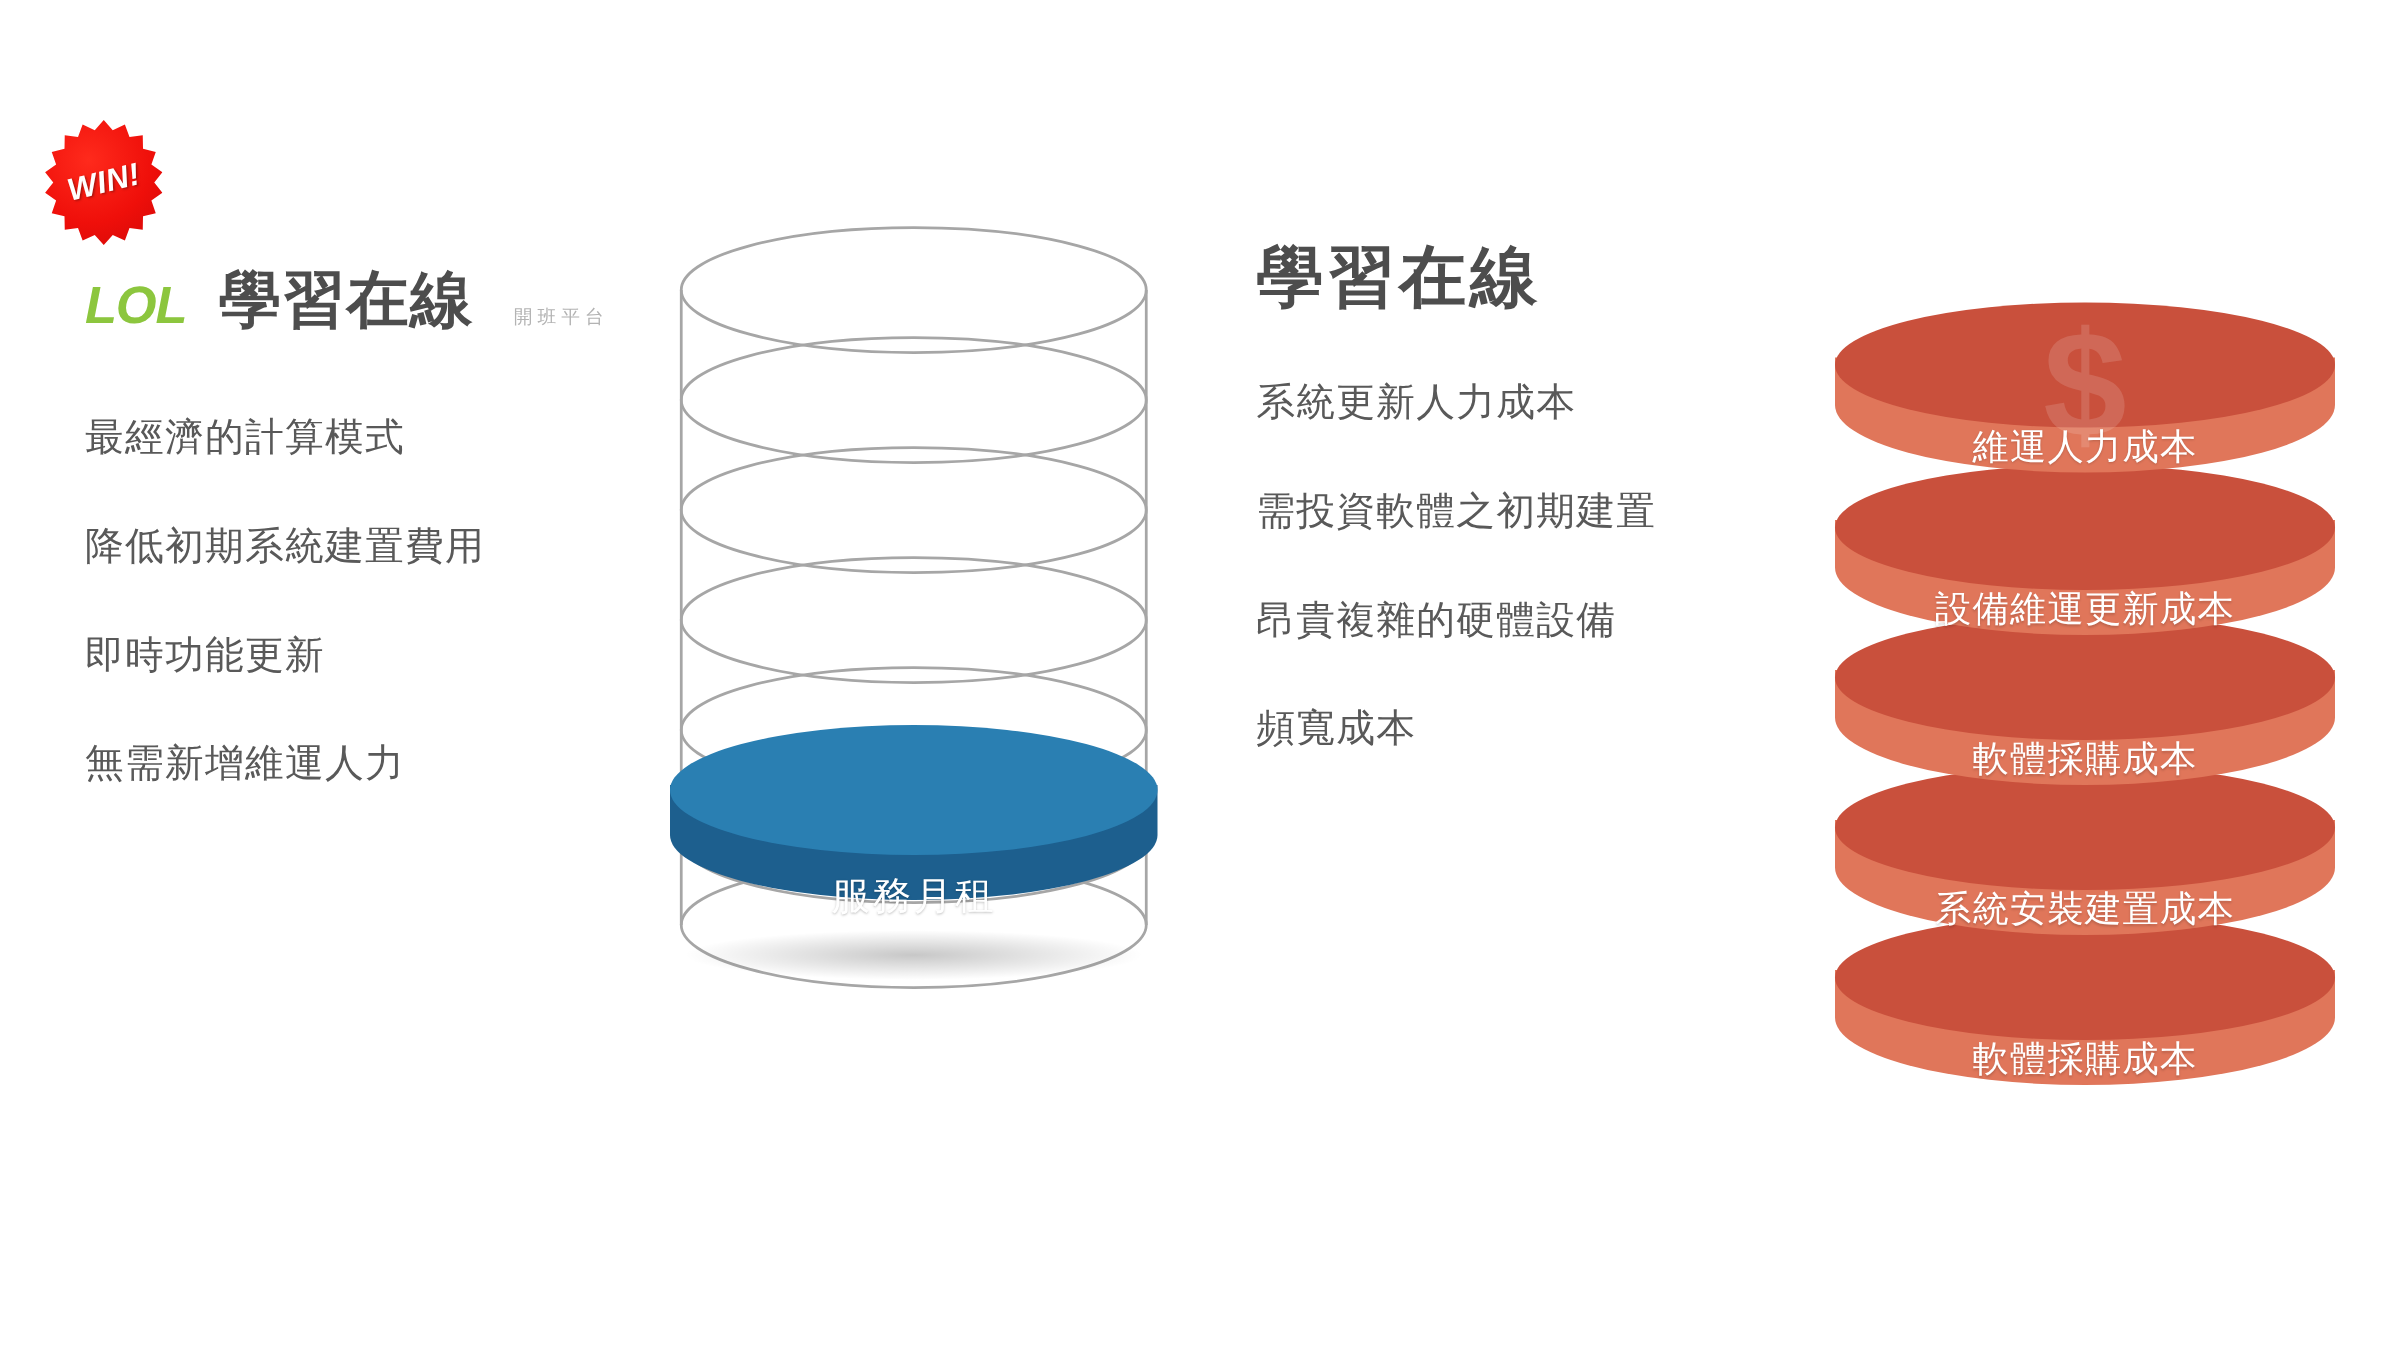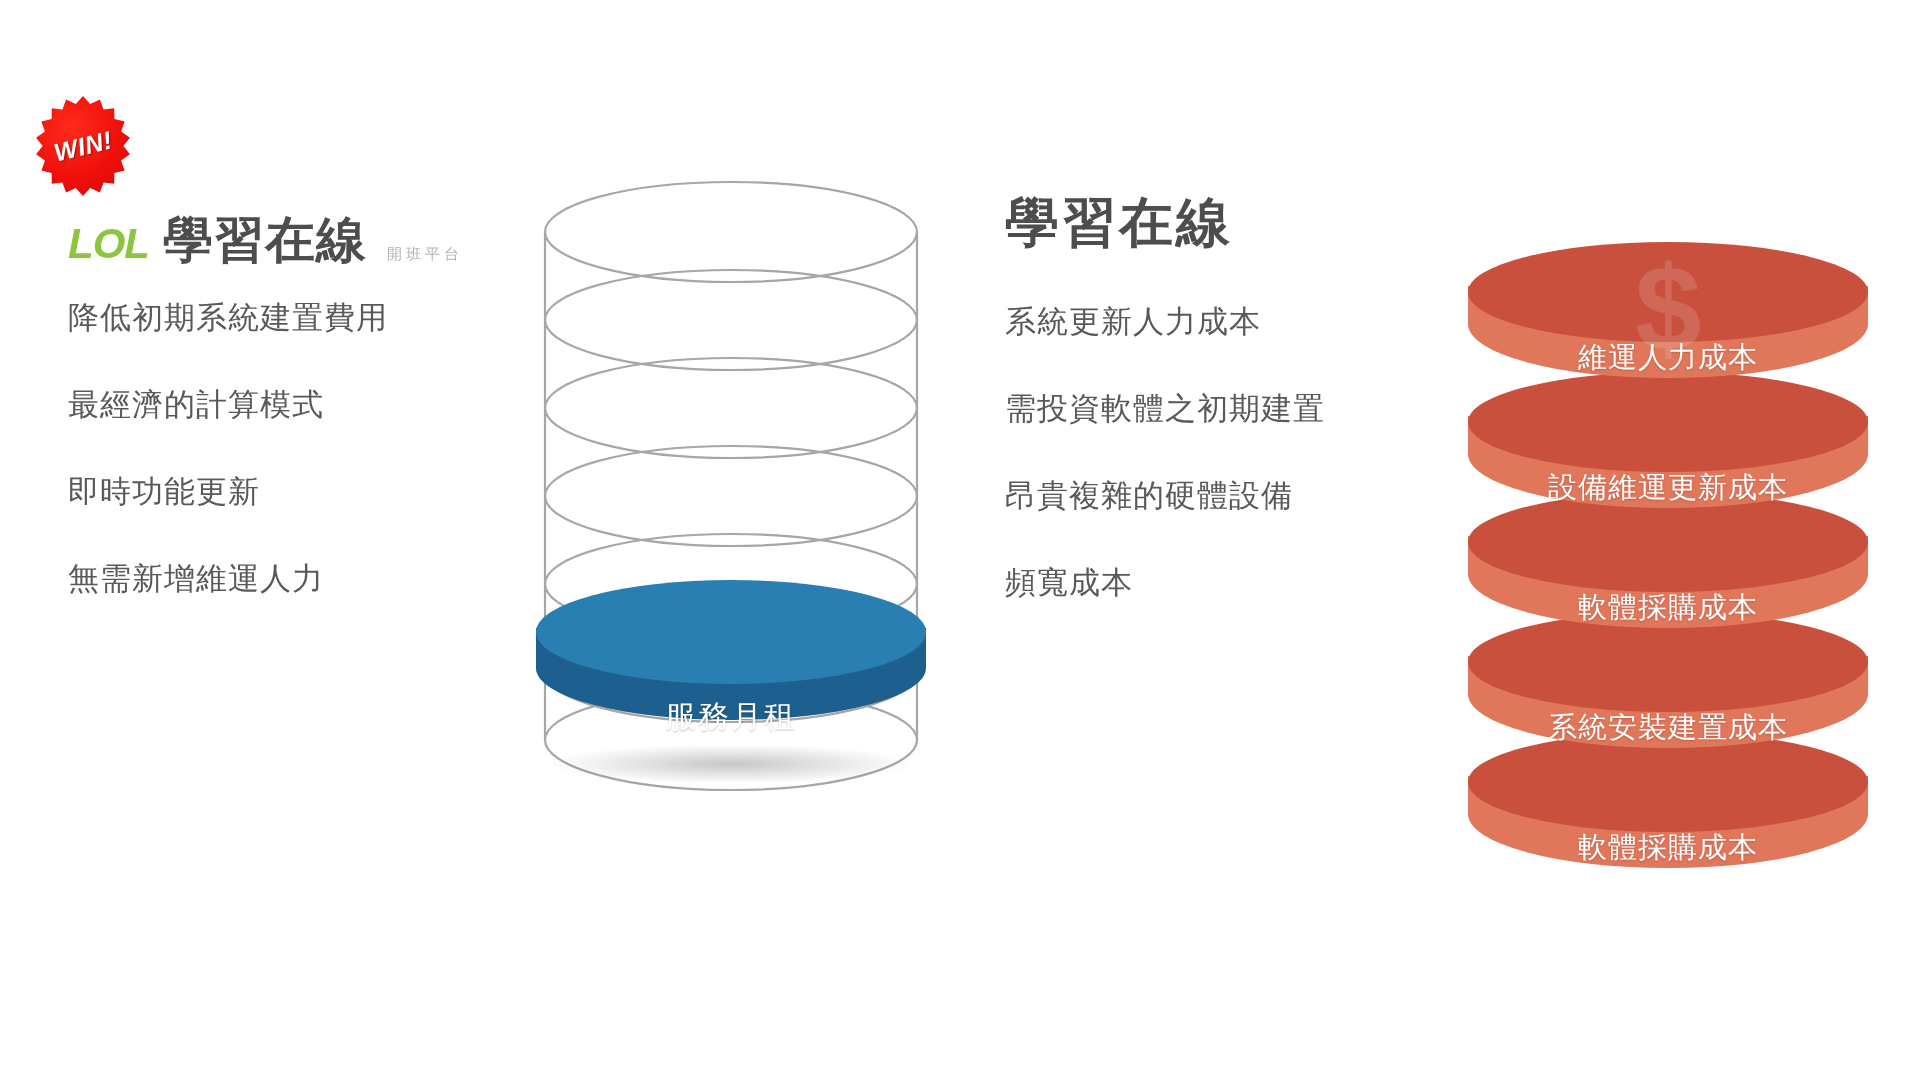--- a/index.html
+++ b/index.html
@@ -33,21 +33,21 @@
     position:absolute;left:0;top:0;width:100px;height:100px;
     display:flex;align-items:center;justify-content:center;
     color:#fff;font-weight:bold;font-size:25px;font-style:italic;
     letter-spacing:.5px;
     transform:rotate(-14deg);
     text-shadow:1px 1px 2px rgba(0,0,0,.35);
   }
 
   
   .col-left{position:absolute;left:68px;top:215px;width:430px;}
-  .logo-row{display:flex;align-items:flex-end;gap:20px;margin-bottom:32px;}
+  .logo-row{display:flex;align-items:flex-end;gap:32px;margin-bottom:64px;}
   .logo-lol{
     font-size:42px;font-weight:bold;font-style:italic;color:#8cc63e;
     letter-spacing:-1px;line-height:1;
   }
   .logo-cn{
     font-size:50px;font-weight:bold;color:#4d4d4d;letter-spacing:1px;line-height:1;
     margin-left:-6px;
   }
   .logo-sub{
     font-size:15px;color:#b3b3b3;letter-spacing:4px;line-height:1;
@@ -125,22 +125,22 @@
     <div class="win-text">WIN!</div>
   </div>
 
   <div class="col-left">
     <div class="logo-row">
       <span class="logo-lol">LOL</span>
       <span class="logo-cn">學習在線</span>
       <span class="logo-sub">開班平台</span>
     </div>
     <ul class="feat-list">
+      <li>最經濟的計算模式</li>
       <li>降低初期系統建置費用</li>
-      <li>最經濟的計算模式</li>
       <li>即時功能更新</li>
       <li>無需新增維運人力</li>
     </ul>
   </div>
 
   <div class="cyl-wrap">
     <svg class="rings" width="390" height="730" viewBox="0 0 390 730">
       <g fill="none" stroke="#a6a6a6" stroke-width="2.2">
         <ellipse cx="195" cy="52" rx="186" ry="50"></ellipse>
         <ellipse cx="195" cy="140" rx="186" ry="50"></ellipse>

